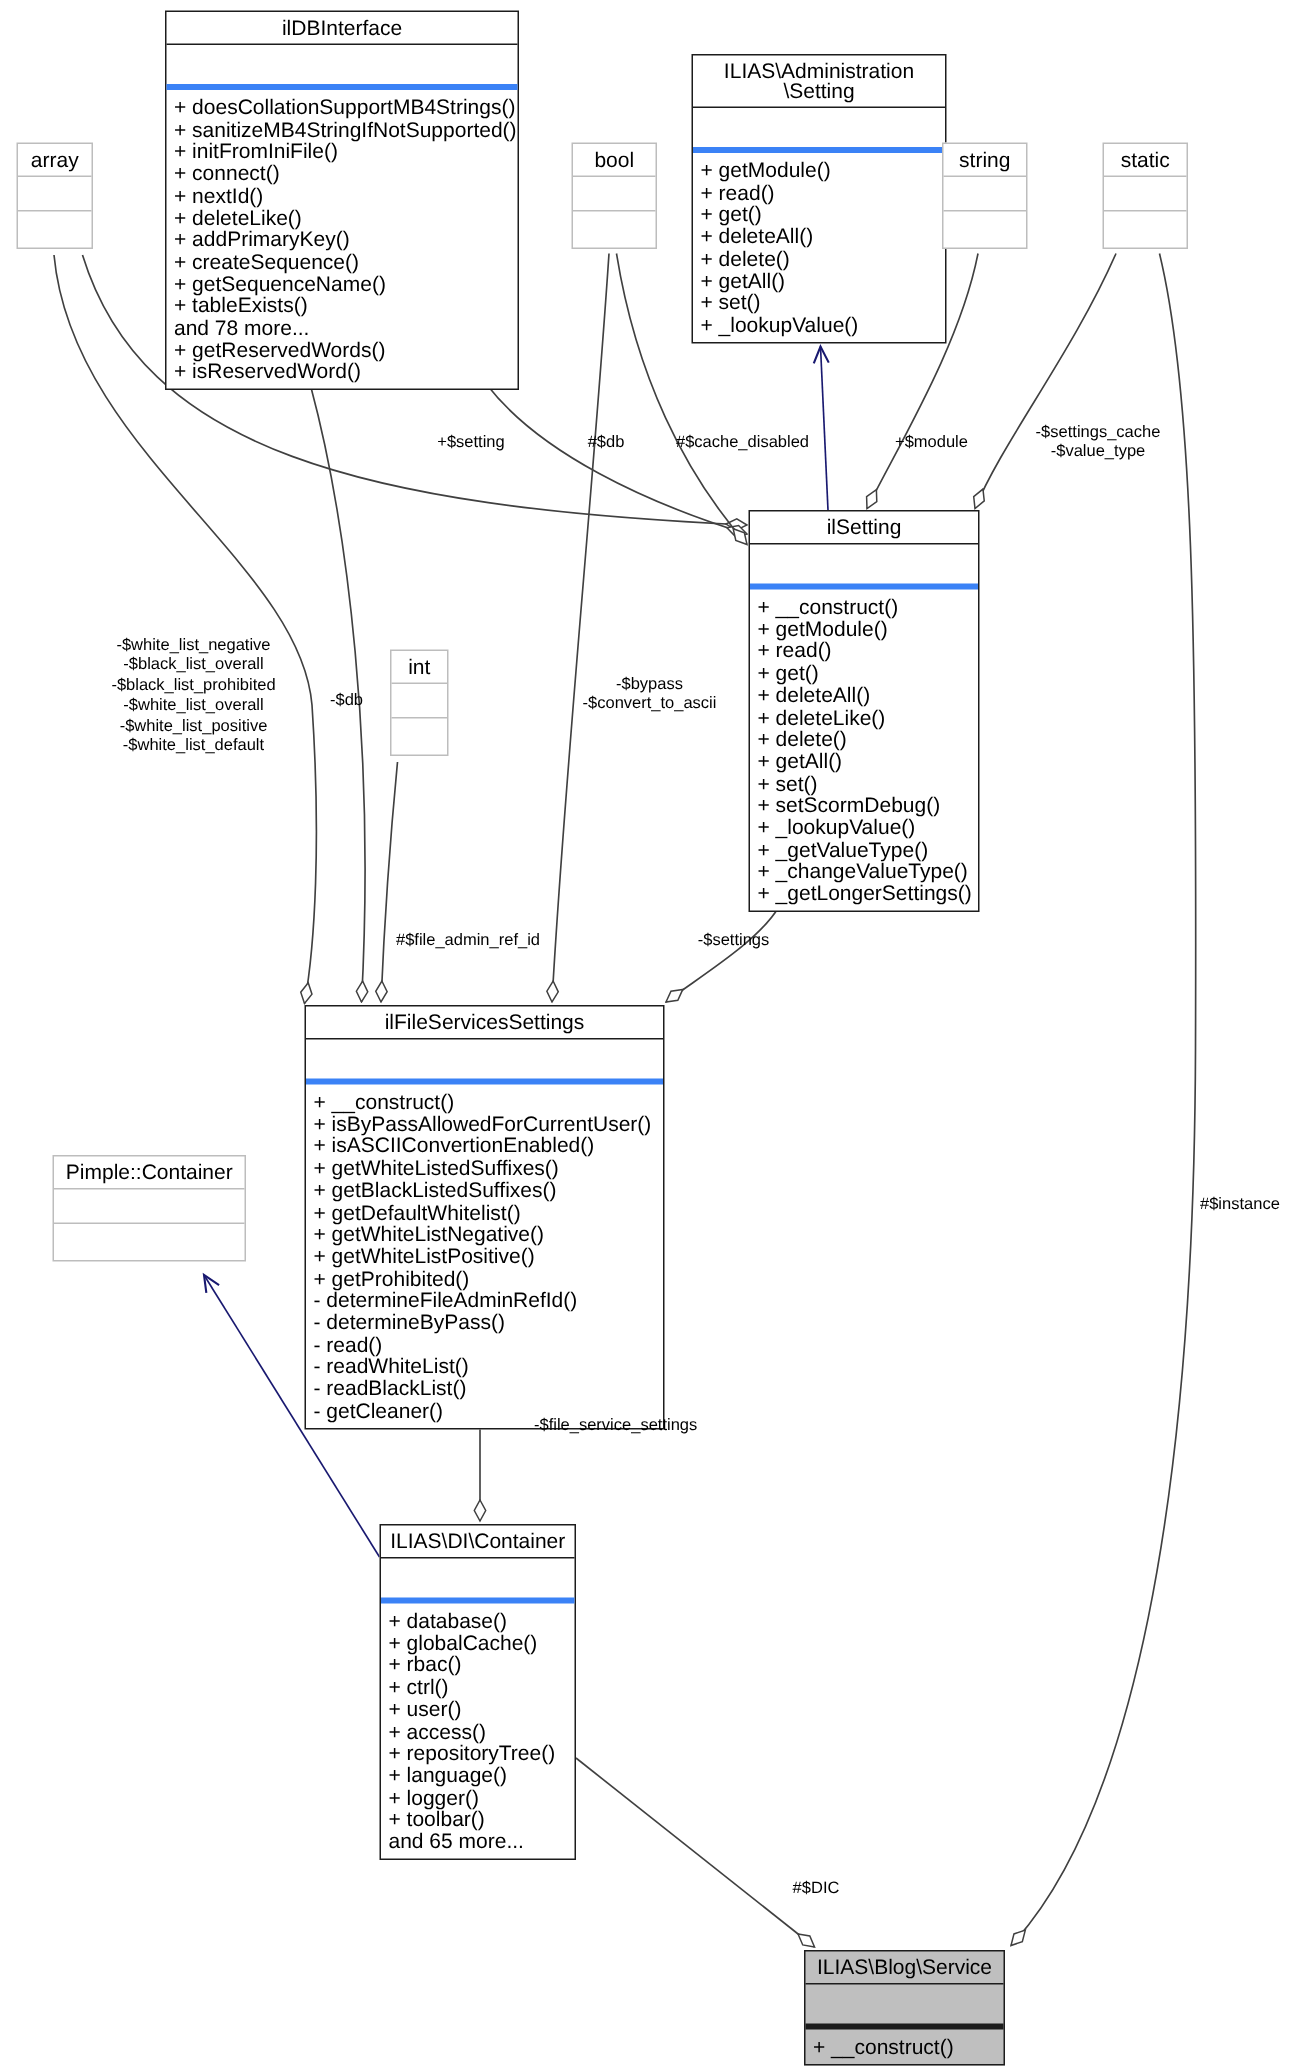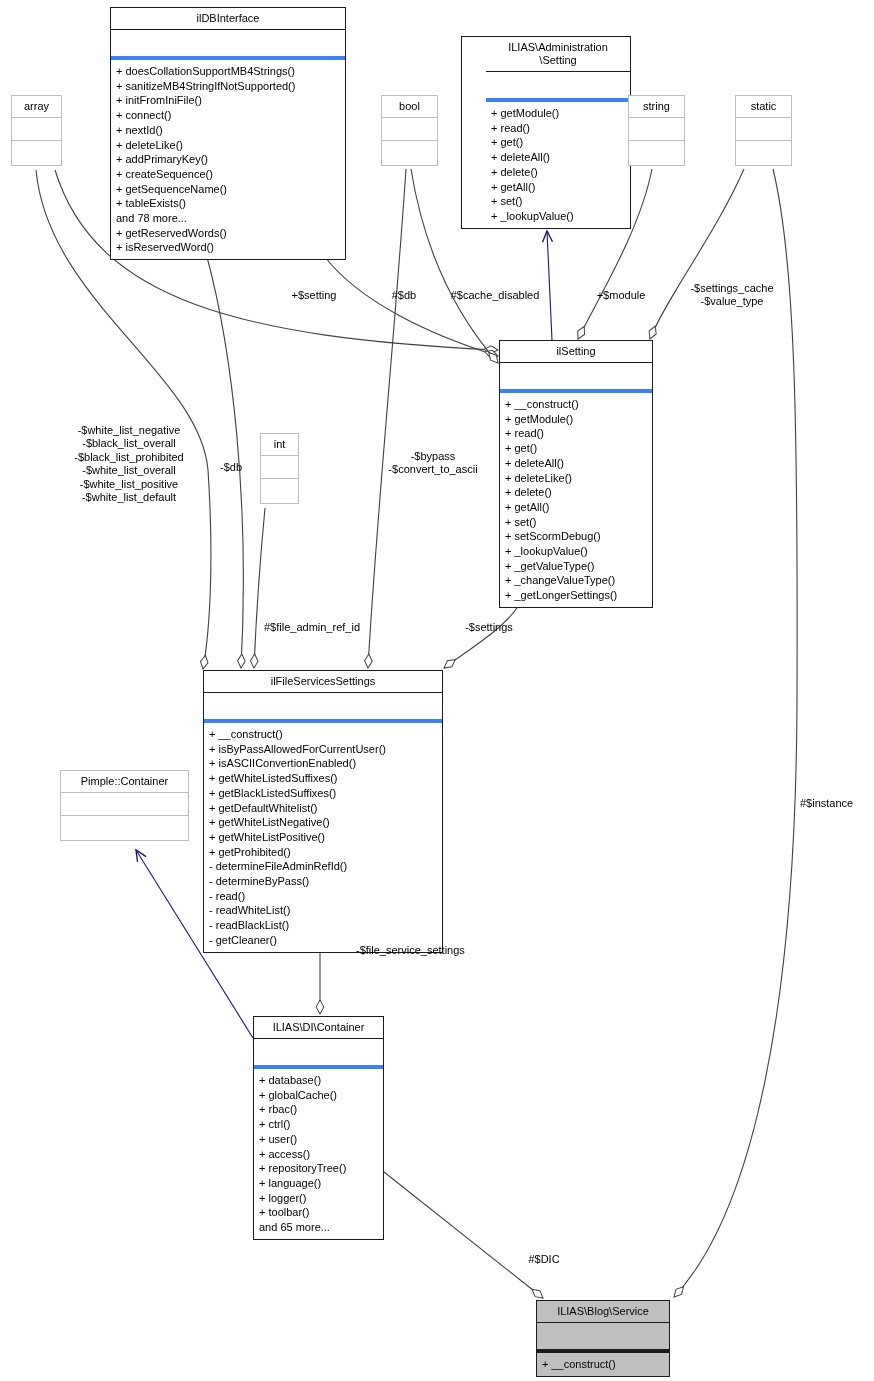--- a/index.html
+++ b/index.html
@@ -1,19 +1,19 @@
 <!DOCTYPE html>
 <html><head>
 <meta charset="utf-8">
 <style>
   html,body{margin:0;padding:0;background:#fff;}
   #canvas{position:relative;width:874px;height:1381px;background:#fff;overflow:hidden;
           font-family:"Liberation Sans","DejaVu Sans",sans-serif;}
   svg.edges{position:absolute;left:0;top:0;z-index:0;}
-  .box{position:absolute;background:#fff;border:1px solid #1c1c1c;font-size:11px;color:#000;
+  .box{position:absolute;background:#fff;border:1px solid #1c1c1c;font-size:14px;color:#000;
        box-sizing:border-box;z-index:1;}
   .box .t{text-align:center;padding:4px 3px;line-height:13px;}
   .box .a{height:26px;border-top:1px solid #1c1c1c;}
   .box .m{border-top:4px solid #3b82f6;padding:4px 5px;line-height:14.7px;white-space:nowrap;}
   .typebox{border-color:#bdbdbd;}
   .typebox .a{height:22px;border-color:#bdbdbd;}
   .typebox .e{height:24px;border-top:1px solid #bdbdbd;}
   .gray{background:#bfbfbf;}
   .gray .a,.gray .m{border-color:#1c1c1c;}
   .elabel{position:absolute;font-size:11px;line-height:13.4px;color:#000;text-align:center;
@@ -68,21 +68,21 @@
         <div>+ addPrimaryKey()</div>
         <div>+ createSequence()</div>
         <div>+ getSequenceName()</div>
         <div>+ tableExists()</div>
         <div>and 78 more...</div>
         <div>+ getReservedWords()</div>
         <div>+ isReservedWord()</div>
       </div>
   </div>
 
-  <div class="box" style="left:461px;top:36px;width:170px;padding-left:24px;">
+  <div class="box" style="left:461px;top:36px;width:170px;">
     <div class="t">
         <div>ILIAS\Administration</div>
         <div>\Setting</div>
       </div>
     <div class="a"></div>
     <div class="m">
         <div>+ getModule()</div>
         <div>+ read()</div>
         <div>+ get()</div>
         <div>+ deleteAll()</div>
@@ -159,21 +159,21 @@
         <div>+ getProhibited()</div>
         <div>- determineFileAdminRefId()</div>
         <div>- determineByPass()</div>
         <div>- read()</div>
         <div>- readWhiteList()</div>
         <div>- readBlackList()</div>
         <div>- getCleaner()</div>
       </div>
   </div>
 
-  <div class="box typebox" style="left:60px;top:770px;width:129px;">
+  <div class="box typebox" style="left:35px;top:770px;width:129px;">
     <div class="t">Pimple::Container</div>
     <div class="a"></div>
     <div class="e"></div>
   </div>
 
   <div class="box" style="left:253px;top:1016px;width:131px;">
     <div class="t">ILIAS\DI\Container</div>
     <div class="a"></div>
     <div class="m">
         <div>+ database()</div>

